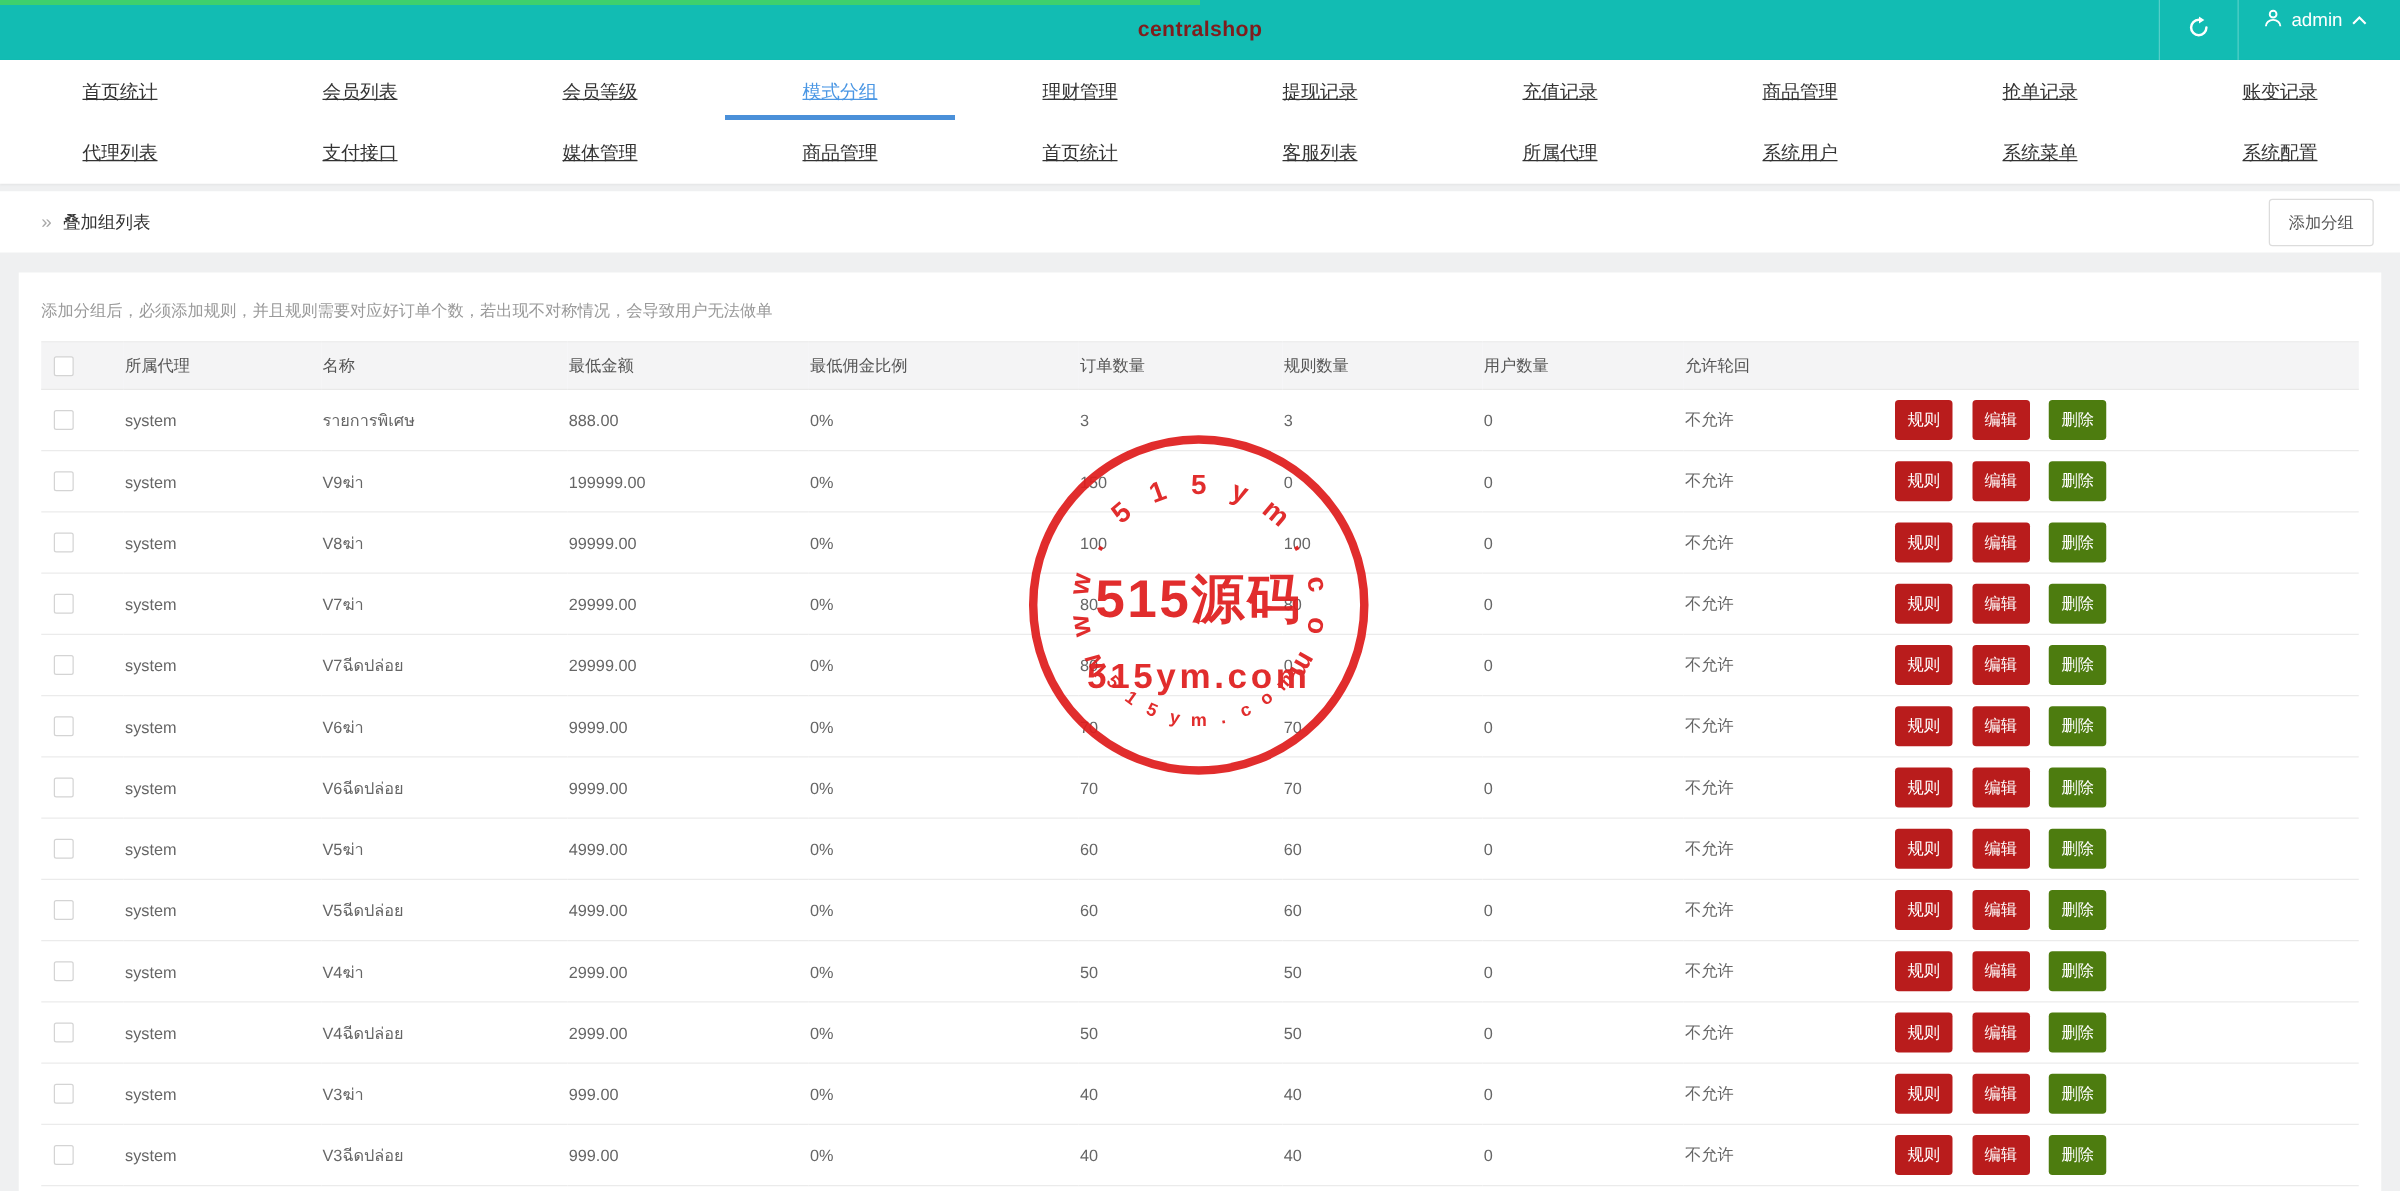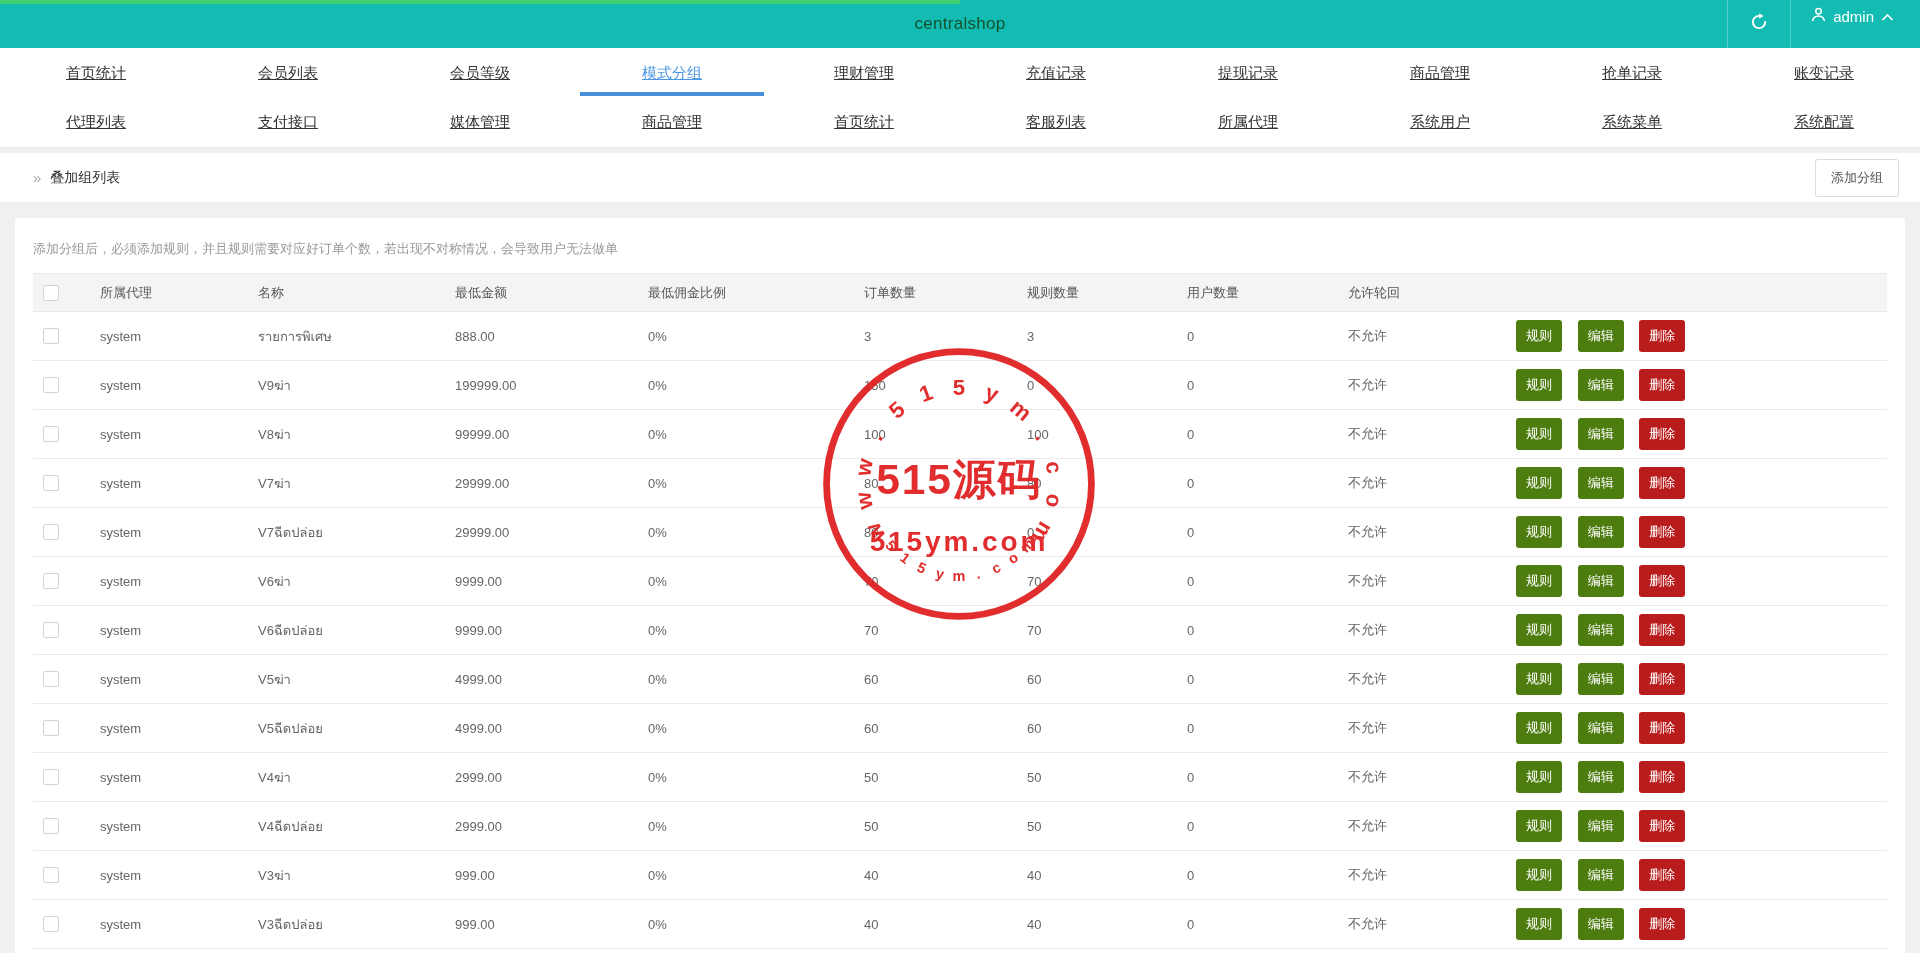--- a/index.html
+++ b/index.html
@@ -8,21 +8,21 @@
     width:1920px; height:953px; overflow:hidden; position:relative;
     background:#eff0f1;
     font-family:"Liberation Sans","DejaVu Sans",sans-serif;
     -webkit-font-smoothing:antialiased;
   }
 
   
   .topbar { height:48px; background:#12bcb3; position:relative;
             display:flex; align-items:center; justify-content:center; }
   .progress-bar { position:absolute; left:0; top:0; height:4px; width:960px; background:#3ed06e; }
-  .app-title { color:#14532d; font-size:17px; font-weight:normal; letter-spacing:.3px; }
+  .app-title { color:#7f1d1d; font-size:17px; font-weight:bold; letter-spacing:.3px; }
   .topbar-right { position:absolute; right:0; top:0; height:48px; display:flex; align-items:stretch; }
   .tb-sep { width:1px; background:rgba(255,255,255,.28); }
   .tb-btn { display:flex; align-items:center; justify-content:center; padding:0 22px;
             color:#fff; cursor:pointer; }
   .user-menu { display:flex; align-items:center; gap:7px; color:#fff; font-size:15px;
                padding:0 26px 16px 20px; cursor:pointer; }
 
   
   .nav { background:#fff; height:99px; display:grid;
          grid-template-columns:repeat(10,1fr); grid-template-rows:50px 49px;
@@ -50,22 +50,22 @@
   tbody td { height:49px; font-size:13px; color:#666; border-bottom:1px solid #ebebeb;
              white-space:nowrap; overflow:hidden; }
   .cb-cell { padding-left:10px; }
   input[type="checkbox"] { appearance:none; -webkit-appearance:none; width:16px; height:16px;
              border:1px solid #d4d4d4; border-radius:2px; background:#fff; margin:0;
              vertical-align:middle; cursor:pointer; }
   .actions-cell { padding-left:12px; }
   .btn { display:inline-block; border:none; border-radius:3px; color:#fff; font-size:13px;
          padding:7px 10px; min-width:42px; margin-right:12px; cursor:pointer; text-align:center;
          font-family:inherit; }
-  .btn-rule, .btn-edit { background:#4d7c0f; }
-  .btn-delete { background:#b91c1c; }
+  .btn-rule, .btn-edit { background:#b91c1c; }
+  .btn-delete { background:#4d7c0f; }
 
   
   .stamp { position:absolute; left:814px; top:339px; width:290px; height:290px;
            opacity:.93; pointer-events:none; z-index:5; }
 </style>
 </head>
 <body>
 
 <div class="topbar">
   <div class="progress-bar"></div>
@@ -113,25 +113,25 @@
 
   <div class="nav-item active">
       <span>模式分组</span>
     </div>
 
   <div class="nav-item">
       <span>理财管理</span>
     </div>
 
   <div class="nav-item">
+      <span>提现记录</span>
+    </div>
+
+  <div class="nav-item">
       <span>充值记录</span>
-    </div>
-
-  <div class="nav-item">
-      <span>提现记录</span>
     </div>
 
   <div class="nav-item">
       <span>商品管理</span>
     </div>
 
   <div class="nav-item">
       <span>抢单记录</span>
     </div>
 

